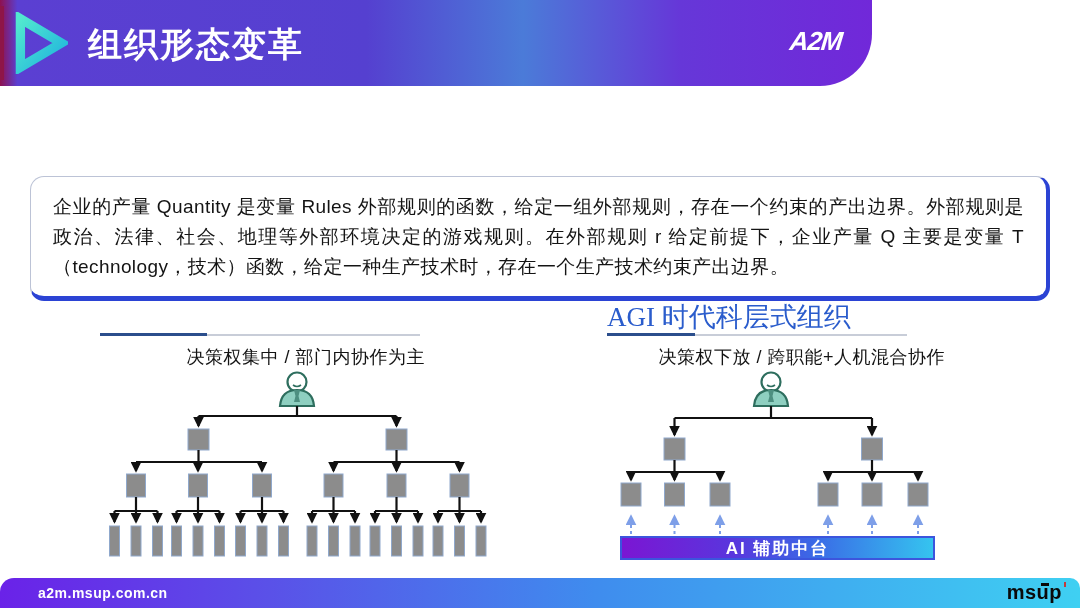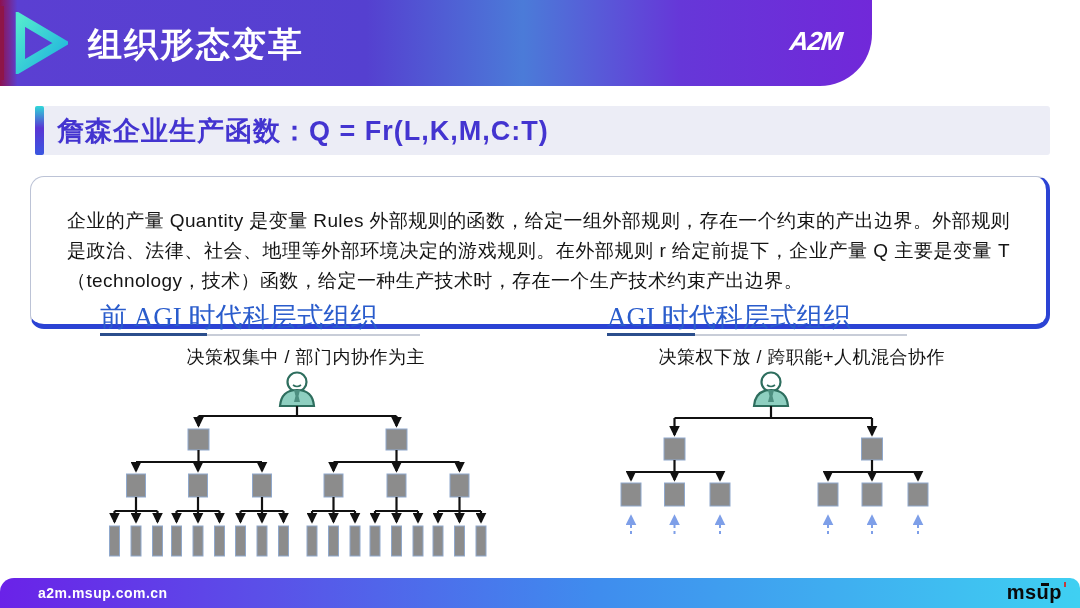--- a/index.html
+++ b/index.html
@@ -20,21 +20,21 @@
   .formula{position:absolute;left:35px;top:106px;width:1015px;height:49px;background:#ecedf6;
            border-radius:3px;display:flex;align-items:center;}
   .formula-accent{position:absolute;left:0;top:0;width:9px;height:49px;border-radius:2px;
            background:linear-gradient(180deg,#2fd8d8 0%,#5a35d4 45%,#3a57e0 100%);}
   .formula-text{margin-left:22px;font-size:27px;font-weight:700;color:#4334d0;letter-spacing:1px;}
 
   
   .infobox{position:absolute;left:30px;top:176px;width:1020px;box-sizing:border-box;
            background:#ffffff;border:1px solid #bcc3d6;border-right:4px solid #2b43d4;border-bottom:5px solid #2b43d4;
            border-radius:14px;padding:13px 20px 12px 20px;}
-  .infobox p{margin:16px;font-size:19px;line-height:30px;color:#141414;letter-spacing:0.4px;text-align:justify;}
+  .infobox p{margin:2px;font-size:19px;line-height:30px;color:#141414;letter-spacing:0.4px;text-align:justify;}
 
   
   .chart-title{position:absolute;top:299px;font-family:"Liberation Serif","DejaVu Serif",serif;
                font-size:27px;color:#2a5ccc;white-space:nowrap;}
   .chart-title.left{left:100px;}
   .chart-title.right{left:607px;}
   .underline{position:absolute;top:333px;display:flex;align-items:flex-start;}
   .underline.left{left:100px;width:320px;}
   .underline.right{left:607px;width:300px;}
   .ul-dark{height:3px;background:#2b4e8c;}
@@ -75,30 +75,25 @@
           <stop offset="0" stop-color="#52e8cf"></stop>
             <stop offset="1" stop-color="#1fb4dd"></stop>
         </linearGradient>
       </defs>
       <path d="M9 7 L53 33 L9 59 Z" fill="none" stroke="url(#tealg)" stroke-width="10" stroke-linejoin="miter"></path>
     </svg>
     <div class="header-title">组织形态变革</div>
     <div class="a2m">A2M</div>
   </div>
 
-  <div class="formula">
-    <div class="formula-accent"></div>
-    <div class="formula-text">詹森企业生产函数：Q = Fr(L,K,M,C:T)</div>
-  </div>
 
   <div class="infobox">
     <p>企业的产量 Quantity 是变量 Rules 外部规则的函数，给定一组外部规则，存在一个约束的产出边界。外部规则是政治、法律、社会、地理等外部环境决定的游戏规则。在外部规则 r 给定前提下，企业产量 Q 主要是变量 T（technology，技术）函数，给定一种生产技术时，存在一个生产技术约束产出边界。</p>
   </div>
 
-  <div class="chart-title left">前 AGI 时代科层式组织</div>
   <div class="underline left">
     <div class="ul-dark" style="width:107px"></div>
     <div class="ul-light"></div>
   </div>
   <div class="chart-subtitle left">决策权集中  /  部门内协作为主</div>
 
   <div class="chart-title right">AGI 时代科层式组织</div>
   <div class="underline right">
     <div class="ul-dark" style="width:88px"></div>
     <div class="ul-light"></div>
@@ -226,20 +221,23 @@
       <line x1="328" y1="104" x2="328" y2="112" stroke="#111" stroke-width="2.2" marker-end="url(#ah2)"></line>
       <rect x="318" y="115" width="20" height="23" fill="#8c8c8c" stroke="#8fa8cc" stroke-width="1"></rect>
       <line x1="41" y1="166" x2="41" y2="148" stroke="#7e9fe8" stroke-width="2" stroke-dasharray="3 3" marker-end="url(#ahd)"></line>
       <line x1="84.5" y1="166" x2="84.5" y2="148" stroke="#7e9fe8" stroke-width="2" stroke-dasharray="3 3" marker-end="url(#ahd)"></line>
       <line x1="130" y1="166" x2="130" y2="148" stroke="#7e9fe8" stroke-width="2" stroke-dasharray="3 3" marker-end="url(#ahd)"></line>
       <line x1="238" y1="166" x2="238" y2="148" stroke="#7e9fe8" stroke-width="2" stroke-dasharray="3 3" marker-end="url(#ahd)"></line>
       <line x1="282" y1="166" x2="282" y2="148" stroke="#7e9fe8" stroke-width="2" stroke-dasharray="3 3" marker-end="url(#ahd)"></line>
       <line x1="328" y1="166" x2="328" y2="148" stroke="#7e9fe8" stroke-width="2" stroke-dasharray="3 3" marker-end="url(#ahd)"></line>
     </svg>
 
+  <div class="ai-bar">
+    <span>AI 辅助中台</span>
+  </div>
 
   <div class="footer">
     <div class="footer-url">a2m.msup.com.cn</div>
     <div class="msup-logo">msup</div>
     <div class="msup-accent"></div>
     <div class="msup-tick"></div>
   </div>
 
 </div>
 

